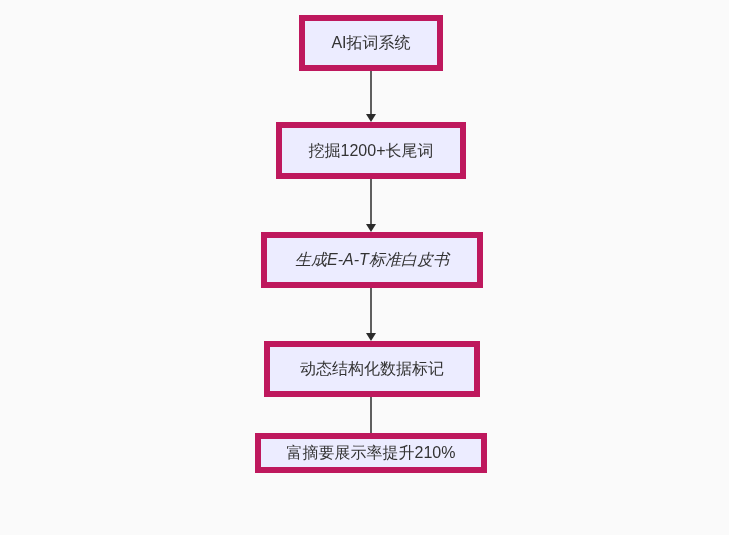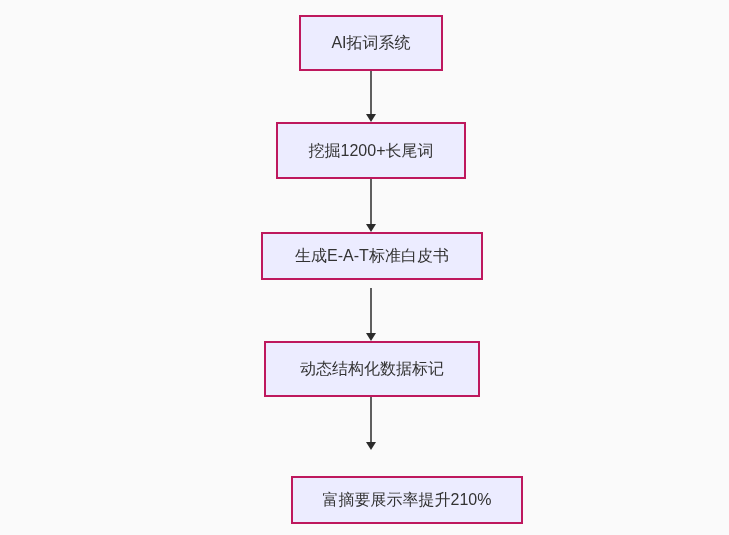--- a/index.html
+++ b/index.html
@@ -15,34 +15,34 @@
   }
   .canvas {
     position: relative;
     width: 729px;
     height: 535px;
   }
   .node {
     position: absolute;
     box-sizing: border-box;
     background: #ececff;
-    border: 2px solid #be185d;
+    border: 6px solid #be185d;
     color: #333333;
     font-size: 16px;
     display: flex;
     align-items: center;
     justify-content: center;
     text-align: center;
     line-height: 1.2;
   }
   .n1 { left: 299px; top: 15px;  width: 144px; height: 56px; }
   .n2 { left: 276px; top: 122px; width: 190px; height: 57px; }
-  .n3 { left: 261px; top: 232px; width: 222px; height: 48px; }
+  .n3 { left: 261px; top: 232px; width: 222px; height: 56px; font-style: italic; }
   .n4 { left: 264px; top: 341px; width: 216px; height: 56px; align-items: center; }
-  .n5 { left: 255px; top: 476px; width: 232px; height: 48px; margin-left: 36px; }
+  .n5 { left: 255px; top: 433px; width: 232px; height: 40px; }
 
   .edge {
     position: absolute;
     left: 364px;            
     width: 14px;
     display: flex;
     flex-direction: column;
     align-items: center;
   }
   .e1 { top: 71px;  height: 51px; }

